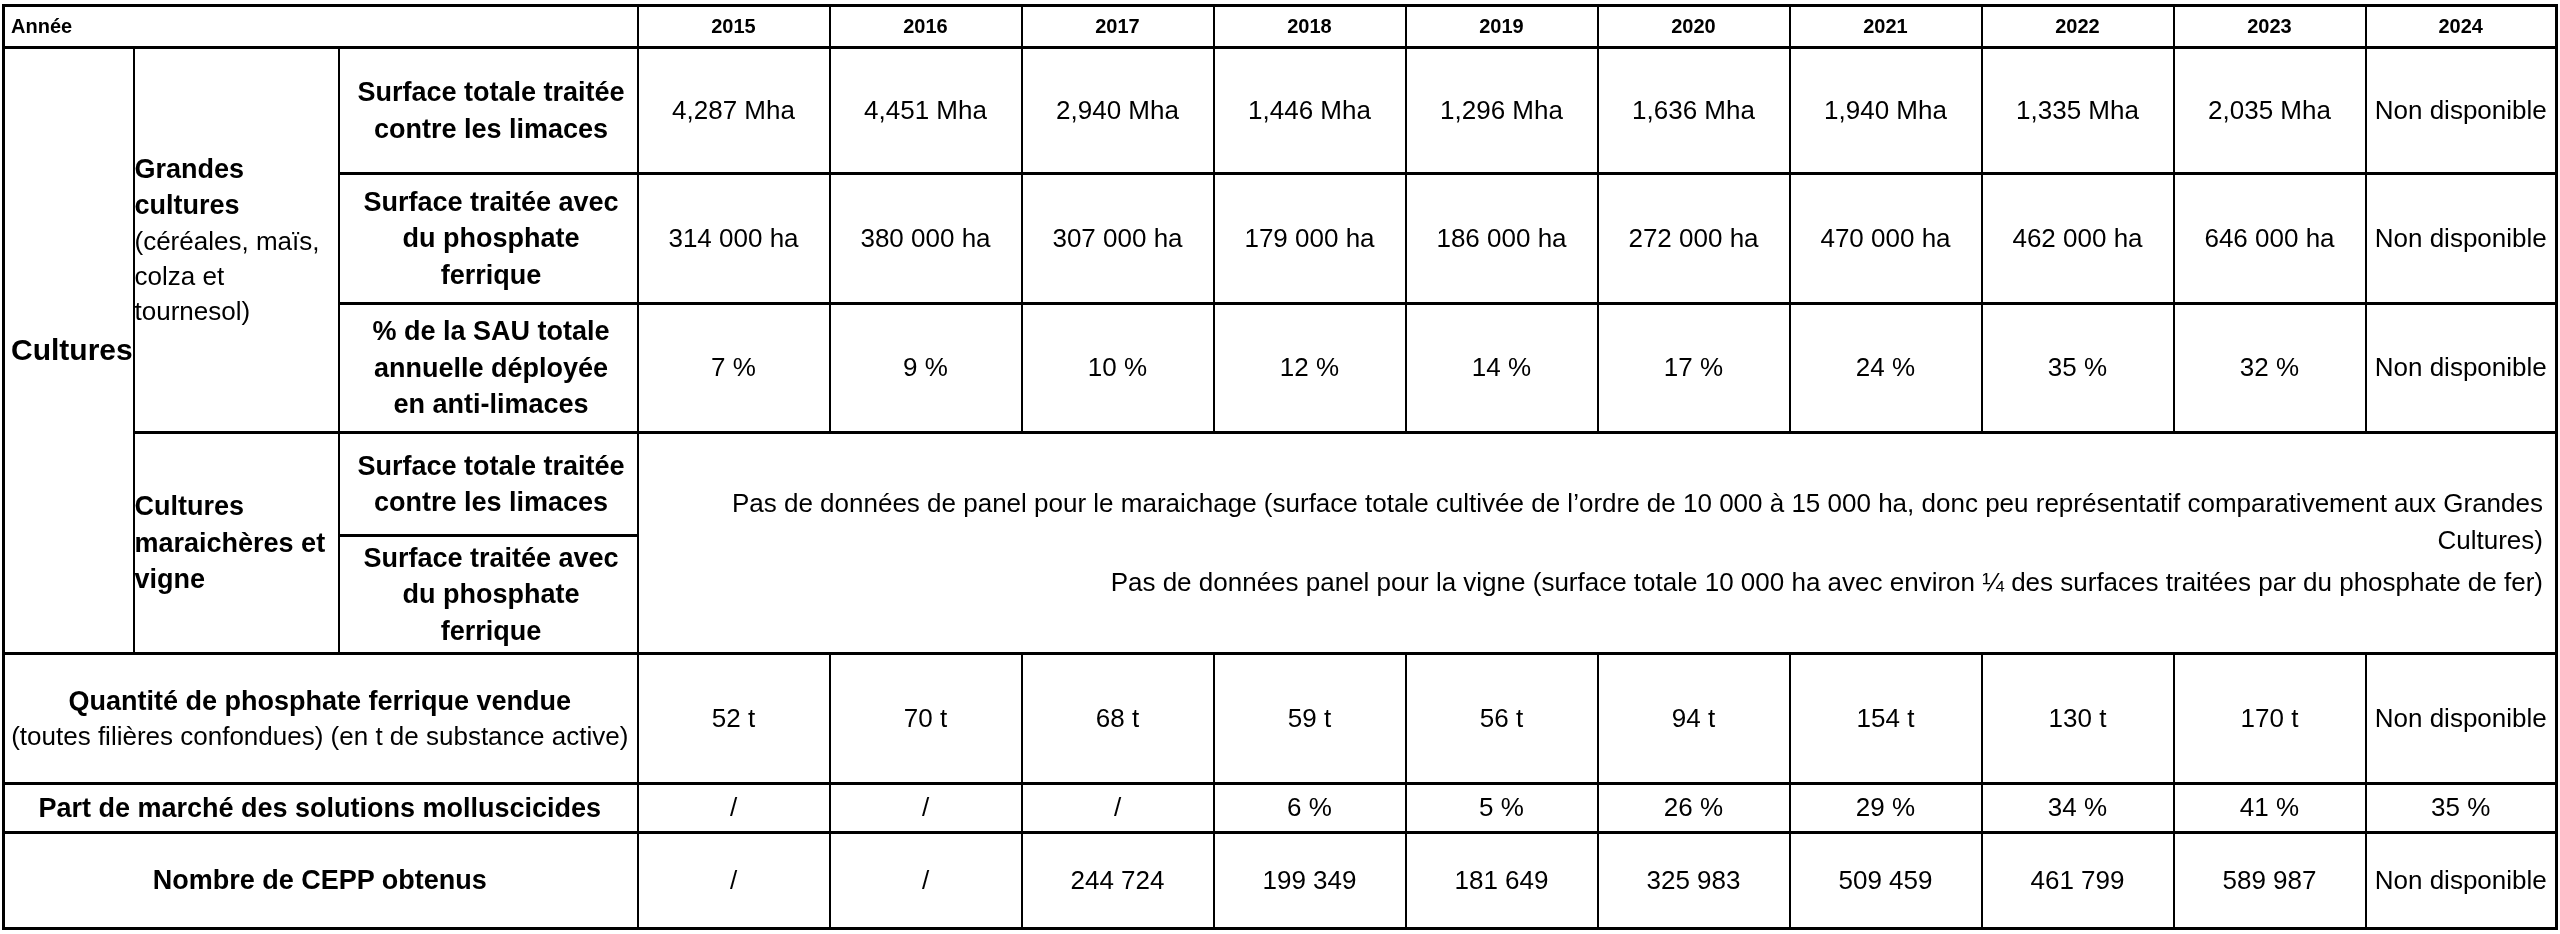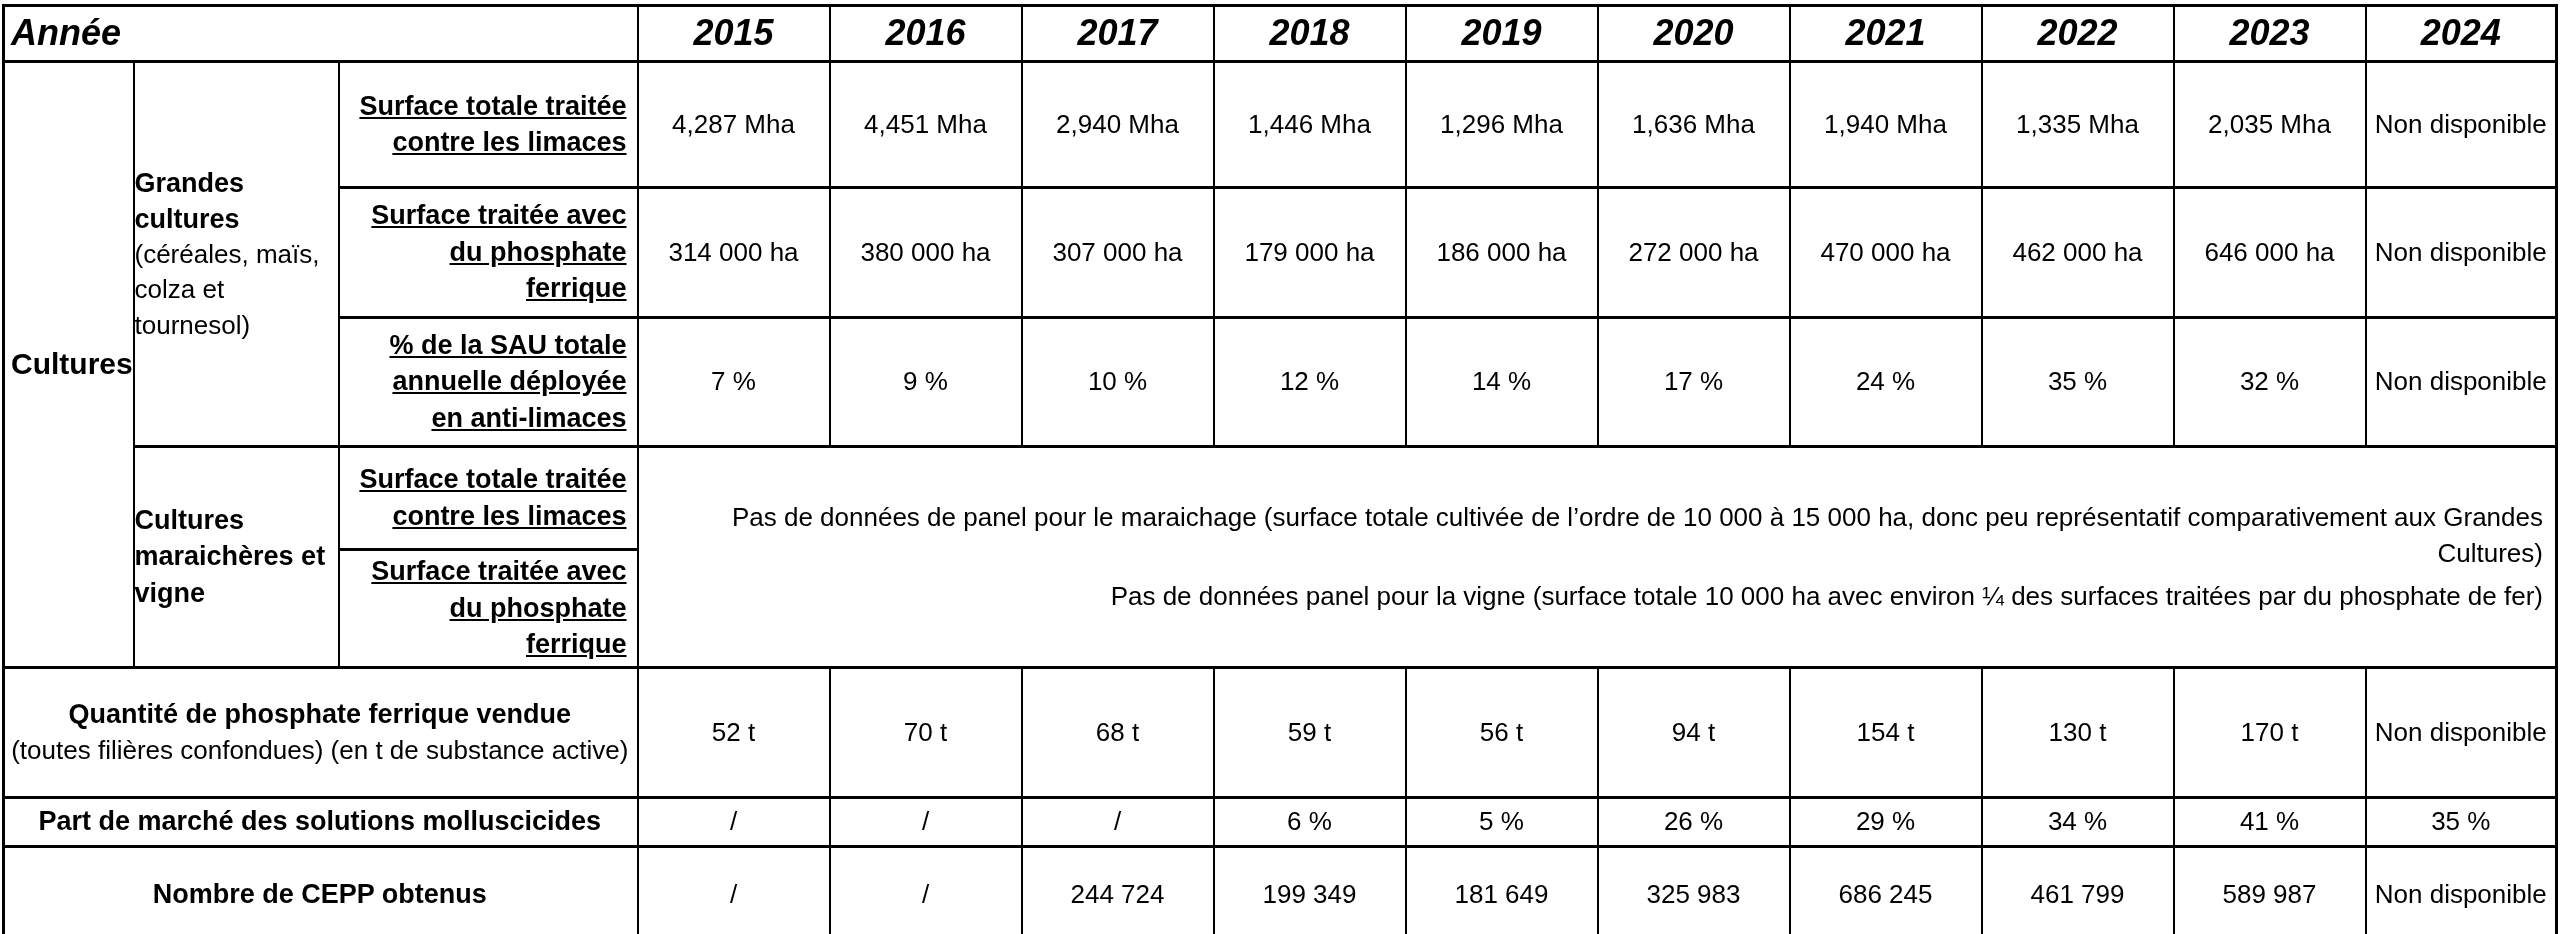--- a/index.html
+++ b/index.html
@@ -22,25 +22,25 @@
     border: 2px solid #000;
     border-top-width: 3px;
     border-bottom-width: 3px;
     vertical-align: middle;
     padding: 2px 8px;
     font-size: 26px;
     line-height: 1.35;
     text-align: center;
     overflow: hidden;
   }
-  tr.hdr td { font-weight: bold; font-size: 36px; font-style: italic; }
+  tr.hdr td { font-weight: bold; font-size: 20px; }
   td.annee { text-align: left; padding-left: 6px; }
   td.colA  { font-weight: bold; font-size: 30px; text-align: left; padding-left: 6px; }
   td.colB  { text-align: left; padding-left: 0; font-size: 26px; }
-  td.colC  { text-align: right; padding-left: 16px; padding-right: 10px; font-weight: bold; font-size: 27px; text-decoration: underline; }
+  td.colC  { text-align: center; padding-left: 16px; padding-right: 10px; font-weight: bold; font-size: 27px; }
   td.rowlabel { text-align: center; padding-left: 6px; font-size: 26px; }
   span.lb { font-weight: bold; font-size: 27px; display: block; }
   span.lr { font-weight: normal; }
   td.colB span.lb { font-size: 27px; }
   td.note { text-align: right; padding-left: 12px; padding-right: 12px; font-size: 26px; }
   td.note p { margin: 0; line-height: 1.4; }
   td.note p + p { margin-top: 6px; margin-left: 38px; }
 </style>
 </head>
 <body>
@@ -173,19 +173,19 @@
   <tr style="height:96px">
     <td class="rowlabel" colspan="3">
       <span class="lb">Nombre de CEPP obtenus</span>
     </td>
     <td>/</td>
     <td>/</td>
     <td>244 724</td>
     <td>199 349</td>
     <td>181 649</td>
     <td>325 983</td>
-    <td>686 245</td>
+    <td>509 459</td>
     <td>461 799</td>
     <td>589 987</td>
     <td>Non disponible</td>
   </tr>
 </tbody>
   </table>
 
 </body></html>

